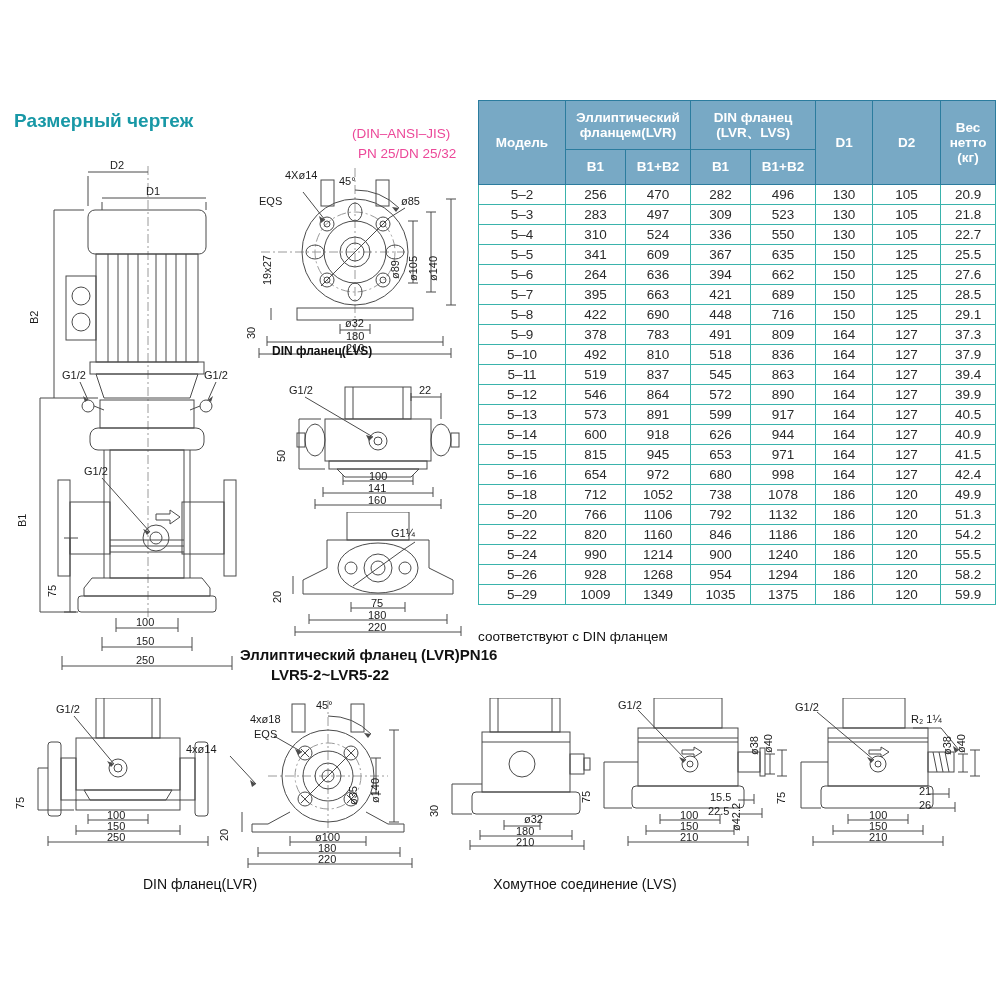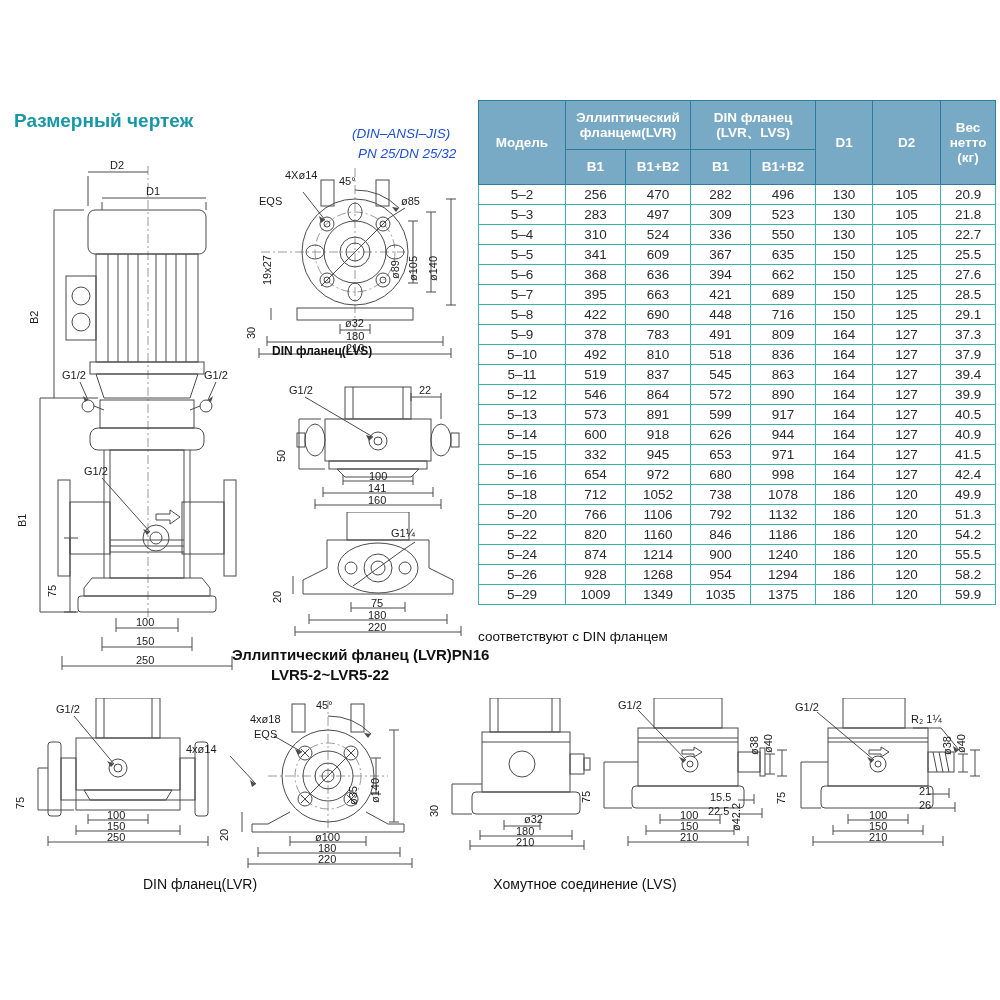--- a/index.html
+++ b/index.html
@@ -10,21 +10,21 @@
         font-family:"Liberation Sans", sans-serif;color:#222;}
   .title{position:absolute;left:14px;top:110px;font-size:19px;font-weight:bold;color:var(--accent);white-space:nowrap;}
   .dwg{position:absolute;}
   .dwg svg{position:absolute;left:0;top:0;}
   .dwg svg line,.dwg svg rect,.dwg svg circle,.dwg svg ellipse,.dwg svg path,.dwg svg polyline{
     stroke:#4b4b4b;fill:none;stroke-width:1;}
   .dwg svg .cl{stroke:#9a9a9a;stroke-dasharray:9 3 2 3;}
   .dwg svg .f{fill:#4b4b4b;stroke:none;}
   .dim{position:absolute;font-size:11px;line-height:1;color:#1c1c1c;white-space:nowrap;}
   .dimv{transform:rotate(-90deg);transform-origin:left bottom;}
-  .anno{position:absolute;font-size:13.5px;color:#1d4ed8;white-space:nowrap;font-style:italic;}
+  .anno{position:absolute;font-size:13.5px;color:#ec4899;white-space:nowrap;}
   .cap{position:absolute;font-size:15px;font-weight:bold;color:#111;white-space:nowrap;}
   .capc{position:absolute;font-size:14px;color:#111;text-align:center;}
   .tablewrap{position:absolute;left:478px;top:100px;}
   table.tbl{border-collapse:collapse;table-layout:fixed;width:517px;}
   .tbl th{background:var(--header_bg);color:#fff;font-weight:bold;border:1px solid var(--header_border);
           font-size:13.5px;line-height:1.12;padding:2px 1px;text-align:center;}
   .tbl td{border:1px solid var(--grid);text-align:center;padding:0 2px;color:#2b2b2b;
           font-size:13.5px;height:19px;line-height:1;}
   .note{position:absolute;left:478px;font-size:13.5px;color:#111;white-space:nowrap;}
 </style>
@@ -256,21 +256,21 @@
       <line x1="12" y1="120" x2="178" y2="120"></line>
         <line x1="12" y1="114" x2="12" y2="124"></line>
         <line x1="178" y1="114" x2="178" y2="124"></line>
     </svg>
     <span class="dim" style="left:108px;top:16px">G1¼</span>
     <span class="dim dimv" style="left:0px;top:80px">20</span>
     <span class="dim" style="left:88px;top:86px">75</span>
     <span class="dim" style="left:85px;top:98px">180</span>
     <span class="dim" style="left:85px;top:110px">220</span>
   </div>
-  <span class="cap" style="left:232px;top:646px;width:230px;text-align:right">Эллиптический фланец (LVR)PN16</span>
+  <span class="cap" style="left:240px;top:646px;width:230px;text-align:right">Эллиптический фланец (LVR)PN16</span>
   <span class="cap" style="left:245px;top:666px;width:170px;text-align:center">LVR5-2~LVR5-22</span>
 
   <div class="tablewrap">
     <table class="tbl">
       <colgroup>
         <col style="width:87px">
           <col style="width:60px">
           <col style="width:65px">
           <col style="width:60px">
         <col style="width:65px">
@@ -330,21 +330,21 @@
             <td>341</td>
             <td>609</td>
             <td>367</td>
             <td>635</td>
             <td>150</td>
             <td>125</td>
             <td>25.5</td>
           </tr>
           <tr>
             <td>5–6</td>
-            <td>368</td>
+            <td>264</td>
             <td>636</td>
             <td>394</td>
             <td>662</td>
             <td>150</td>
             <td>125</td>
             <td>27.6</td>
           </tr>
           <tr>
             <td>5–7</td>
             <td>395</td>
@@ -420,21 +420,21 @@
             <td>600</td>
             <td>918</td>
             <td>626</td>
             <td>944</td>
             <td>164</td>
             <td>127</td>
             <td>40.9</td>
           </tr>
           <tr>
             <td>5–15</td>
-            <td>332</td>
+            <td>815</td>
             <td>945</td>
             <td>653</td>
             <td>971</td>
             <td>164</td>
             <td>127</td>
             <td>41.5</td>
           </tr>
           <tr>
             <td>5–16</td>
             <td>654</td>
@@ -470,21 +470,21 @@
             <td>820</td>
             <td>1160</td>
             <td>846</td>
             <td>1186</td>
             <td>186</td>
             <td>120</td>
             <td>54.2</td>
           </tr>
           <tr>
             <td>5–24</td>
-            <td>874</td>
+            <td>990</td>
             <td>1214</td>
             <td>900</td>
             <td>1240</td>
             <td>186</td>
             <td>120</td>
             <td>55.5</td>
           </tr>
           <tr>
             <td>5–26</td>
             <td>928</td>

